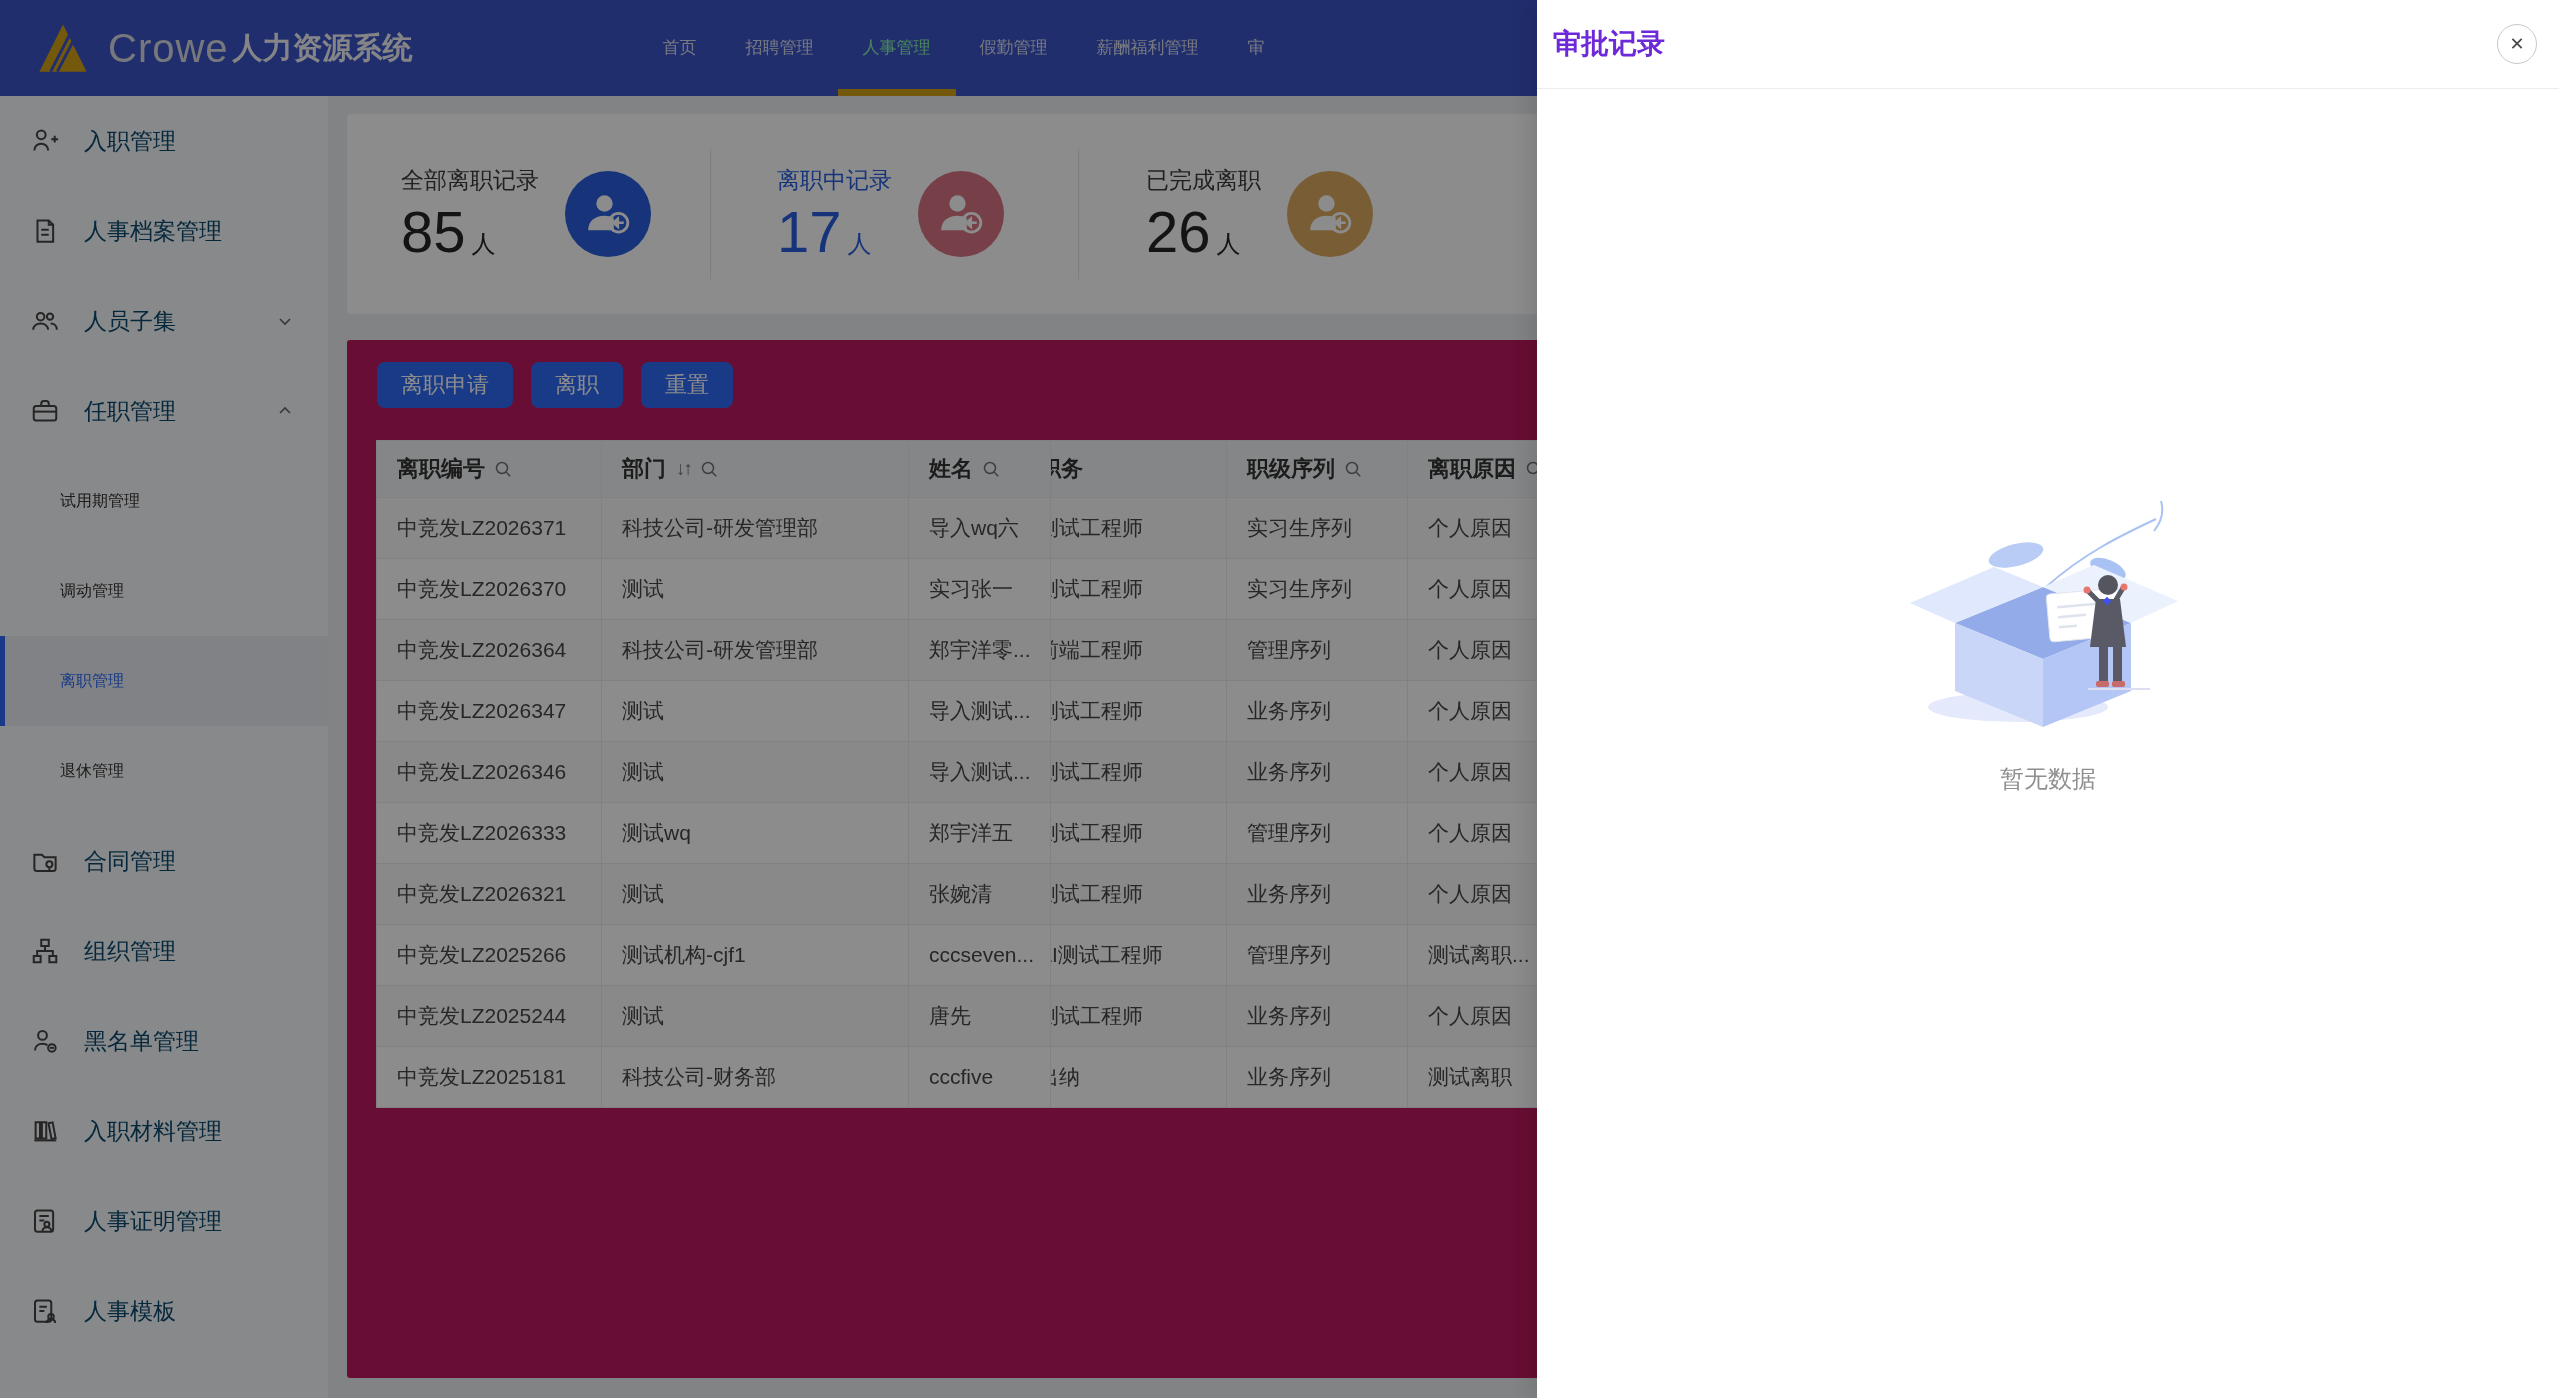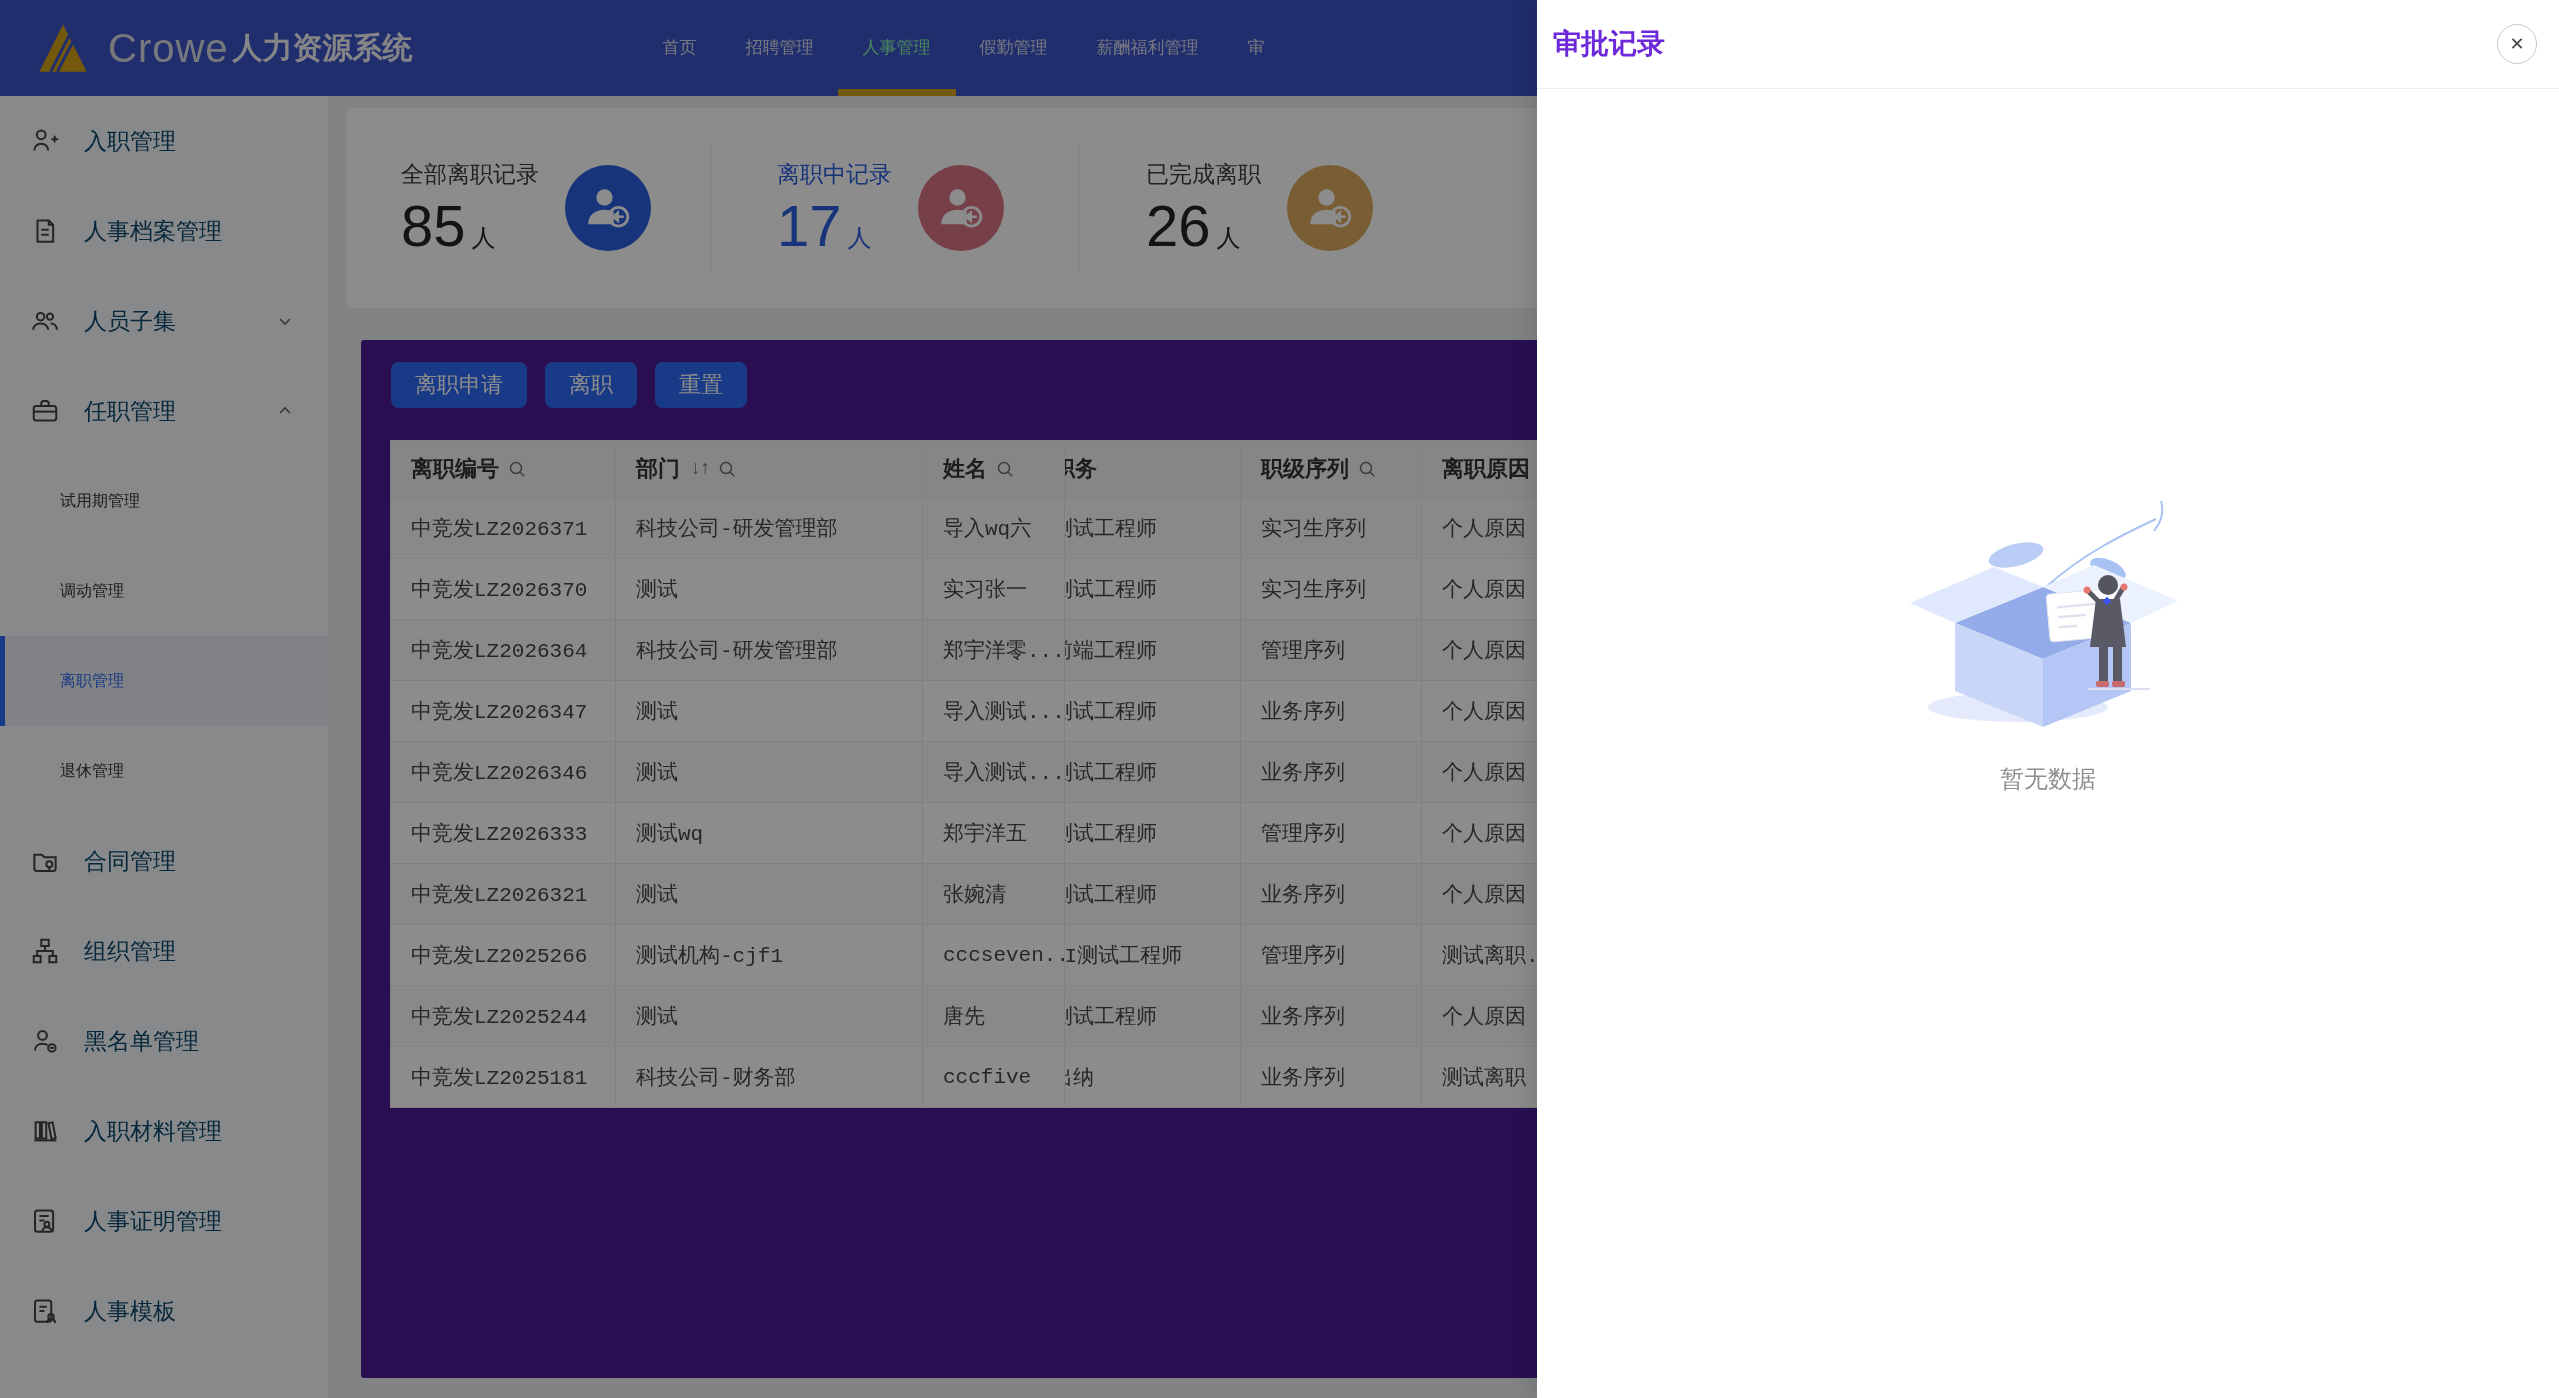--- a/index.html
+++ b/index.html
@@ -22,35 +22,35 @@
   
   .sidebar{position:absolute;left:0;top:96px;width:328px;bottom:0;background:#f8f9fb;z-index:1;}
   .s-item{position:relative;height:90px;display:flex;align-items:center;cursor:pointer;}
   .s-item .s-icon{margin-left:30px;width:30px;height:30px;flex:none;}
   .s-item .s-label{margin-left:24px;font-size:23px;color:#0c4a6e;}
   .s-sub{position:relative;height:90px;display:flex;align-items:center;padding-left:60px;font-size:16px;color:#333;cursor:pointer;}
   .s-sub.selected{background:#e9edf5;color:#2e6bf5;}
   .s-sub.selected::before{content:"";position:absolute;left:0;top:0;bottom:0;width:5px;background:#2e6bf5;}
   .chevron{margin-left:auto;margin-right:34px;}
   
-  .stats-panel{position:absolute;left:347px;top:108px;width:2073px;height:200px;background:#fff;border-radius:3px;display:flex;align-items:center;z-index:1;}
+  .stats-panel{position:absolute;left:347px;top:114px;width:2073px;height:200px;background:#fff;border-radius:3px;display:flex;align-items:center;z-index:1;}
   .stat{display:flex;align-items:center;box-sizing:border-box;height:130px;}
   .stat.st1{width:364px;padding-left:54px;border-right:1px solid #e4e6ea;}
   .stat.st2{width:368px;padding-left:66px;border-right:1px solid #e4e6ea;}
   .stat.st3{width:420px;padding-left:67px;}
   .stat-text{display:flex;flex-direction:column;}
   .stat-label{font-size:23px;color:#3c3c3c;margin-bottom:6px;white-space:nowrap;}
   .stat-num{font-size:58px;color:#262626;line-height:1.05;}
   .stat-unit{font-size:24px;margin-left:6px;}
   .stat.active .stat-label,.stat.active .stat-num,.stat.active .stat-unit{color:#2a5fe0;}
   .stat-icon{width:86px;height:86px;border-radius:50%;margin-left:26px;flex:none;display:flex;align-items:center;justify-content:center;}
   .ic-blue{background:#2b5fe0;}
   .ic-red{background:#d97585;}
   .ic-orange{background:#dcaa60;}
-  .main-panel{position:absolute;left:361px;top:340px;width:2073px;height:1038px;background:#4c1d95;border-radius:3px;z-index:1;font-family:Liberation Mono, monospace;}
+  .main-panel{position:absolute;left:347px;top:340px;width:2073px;height:1038px;background:#be185d;border-radius:3px;z-index:1;}
   .toolbar{position:absolute;left:30px;top:22px;display:flex;gap:18px;}
   .btn{height:46px;padding:0 24px;font-size:22px;color:#fff;background:#2e6bf5;border:none;border-radius:8px;cursor:pointer;font-family:inherit;}
   
   .table{position:absolute;left:29px;top:100px;width:1260px;}
   .t-head{display:flex;height:57px;background:#f3f5f7;border-top:1px solid #ececec;border-left:1px solid #ececec;}
   .t-row{display:flex;height:61px;background:#fff;border-left:1px solid #ececec;cursor:pointer;}
   .t-row:nth-of-type(odd){background:#f9fafb;}
   .cell{height:100%;display:flex;align-items:center;padding-left:20px;border-right:1px solid #ececec;border-bottom:1px solid #ececec;box-sizing:border-box;overflow:hidden;white-space:nowrap;font-size:21px;color:#484848;}
   .t-head .cell{font-size:22px;font-weight:bold;color:#333;}
   .c1{width:225px;}.c2{width:307px;}.c3{width:142px;position:relative;}.c4{width:176px;padding-left:0;}.c5{width:181px;}.c6{width:220px;}

